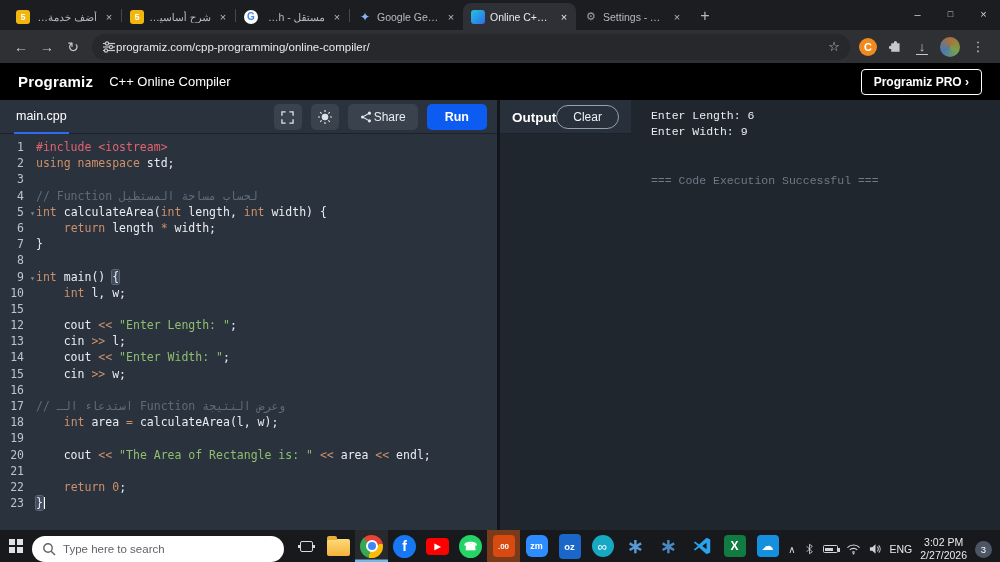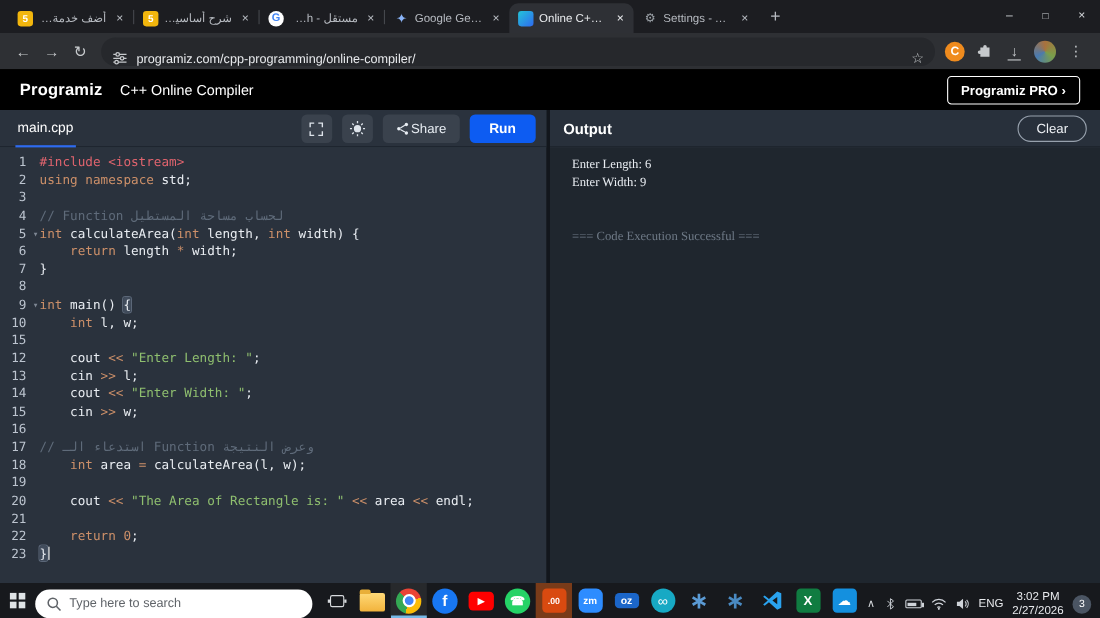--- a/index.html
+++ b/index.html
@@ -21,41 +21,41 @@
   .fav-pz{background:linear-gradient(135deg,#23c4d8,#2f6af0)}
   .fav-gear{color:#9aa0a6;font-size:11px;font-weight:normal}
   .newtab{width:28px;height:28px;display:flex;align-items:center;justify-content:center;color:#b6bac0;font-size:16px;margin-left:2px}
   .win-controls{margin-left:auto;display:flex;align-self:flex-start}
   .win-btn{width:33px;height:28px;display:flex;align-items:center;justify-content:center;color:#cfd2d6;font-size:11px}
   .win-btn.max{font-size:9px}
 
   
   .toolbar{height:33px;background:#2e3034;display:flex;align-items:center;padding:0 8px;flex:none}
   .nav-btn{width:26px;height:26px;border-radius:50%;color:#c6c9cc;font-size:14px;display:flex;align-items:center;justify-content:center;flex:none}
-  .omnibox{flex:1;height:26px;background:#26282c;border-radius:13px;display:flex;align-items:flex-end;gap:8px;padding:0 10px;margin:12px 6px;min-width:0}
+  .omnibox{flex:1;height:26px;background:#26282c;border-radius:13px;display:flex;align-items:center;padding:0 10px;margin:12px 6px;min-width:0}
   .url-text{flex:1;color:#e8eaed;font-size:11.5px;white-space:nowrap;overflow:hidden}
   .star{color:#c6c9cc;font-size:13px;flex:none}
   .ext-c{width:18px;height:18px;border-radius:50%;background:#ef8b1e;color:#fff;font-size:11px;font-weight:bold;display:flex;align-items:center;justify-content:center;flex:none;margin:0 3px}
   .tool-ic{width:24px;height:24px;display:flex;align-items:center;justify-content:center;flex:none;margin:0 2px}
   .dl{position:relative;color:#c6c9cc;font-size:13px;width:16px;text-align:center}
   .dl::after{content:'';position:absolute;left:2px;right:2px;bottom:-1px;height:1.5px;background:#c6c9cc}
   .avatar{width:20px;height:20px;border-radius:50%;background:conic-gradient(#a9713d,#7a9f4a,#4a7ab0,#a9713d);flex:none;margin:0 4px}
   .menu-dots{color:#c6c9cc;font-size:13px}
 
   
   .site-header{height:37px;background:#000;display:flex;align-items:center;padding:0 18px;flex:none}
   .logo{color:#fff;font-weight:bold;font-size:15px;letter-spacing:.2px}
   .site-title{color:#fff;font-size:13px;margin-left:16px}
   .pro-btn{margin-left:auto;border:1px solid #fff;border-radius:4px;color:#fff;font-size:12px;font-weight:bold;padding:5px 12px;background:transparent}
 
   
   .main{flex:1;display:flex;min-height:0}
   .editor-panel{width:497px;flex:none;background:#2a323d;display:flex;flex-direction:column}
   .divider{width:3px;background:#12161c;cursor:col-resize;flex:none}
-  .output-panel{flex:1;background:#1f262e;display:flex;flex-direction:column;min-width:0}
+  .output-panel{flex:1;background:#1f262e;display:flex;min-width:0}
   .editor-header,.output-header{height:34px;flex:none;display:flex;align-items:center;background:#2a323d;box-shadow:inset 0 -1px 0 #1b222b}
   .editor-header{padding:0 10px 0 14px}
   .output-header{padding:0 12px;background:#28303b}
   .filename{height:100%;display:flex;align-items:center;color:#fff;font-size:12.5px;border-bottom:2px solid #2e6bf0;padding:0 2px}
   .editor-actions{margin-left:auto;display:flex;align-items:center;gap:9px}
   .icon-btn{width:28px;height:26px;background:#3a424d;border-radius:5px;display:flex;align-items:center;justify-content:center}
   .share-btn{height:26px;background:#3a424d;border-radius:5px;color:#e8edf3;font-size:12px;display:flex;align-items:center;gap:2px;padding:0 12px}
   .run-btn{height:26px;background:#0d5cf2;border-radius:5px;color:#fff;font-size:12.5px;font-weight:bold;display:flex;align-items:center;padding:0 18px}
   .out-title{color:#fff;font-size:13.5px;font-weight:bold}
   .clear-btn{margin-left:auto;border:1px solid #97a1ad;border-radius:14px;color:#eef1f5;font-size:12px;padding:4px 16px;background:transparent}
@@ -71,21 +71,21 @@
   .tk-r{color:#e0646e}
   .tk-s{color:#8fbf6f}
   .tk-c{color:#5f6b7a}
   .tk-p{color:#e9edf2}
   .tk-n{color:#cd9069}
   .tk-b{background:#414c5c;box-shadow:0 0 0 1px #5b6activ778;border-radius:2px}
   .tk-b{background:#414c5c;box-shadow:0 0 0 1px #5b6778;border-radius:2px}
   .caret{display:inline-block;width:1.5px;height:12px;background:#fff;vertical-align:-2px;margin-left:1px}
 
   
-  .output-area{padding:8px 20px;font-family:Liberation Serif, serif;font-size:11.5px;line-height:16.2px;color:#e9edf2}
+  .output-area{padding:8px 20px;font-family:Liberation Mono, monospace;font-size:11.5px;line-height:16.2px;color:#e9edf2}
   .out-line{min-height:16.2px;white-space:pre}
   .out-line.muted{color:#6f7a87}
 
   
   .taskbar{height:32px;background:#17191d;display:flex;align-items:flex-end;flex:none}
   .start-btn{width:32px;height:32px;display:flex;align-items:center;justify-content:center;flex:none}
   .win-logo{display:grid;grid-template-columns:6.5px 6.5px;grid-template-rows:6.5px 6.5px;gap:1.5px}
   .win-logo span{background:#dfe3e6}
   .tb-search{width:252px;height:26px;background:#fff;border-radius:14px;display:flex;align-items:center;gap:7px;padding:0 10px;margin-right:6px;flex:none}
   .tb-search input{border:none;outline:none;background:transparent;font-size:11.5px;color:#333;width:190px;font-family:"Liberation Sans",sans-serif}
@@ -98,21 +98,21 @@
   .sq{border-radius:4px;display:flex;align-items:center;justify-content:center;color:#fff;font-weight:bold}
   .ic-folder{width:23px;height:17px;background:linear-gradient(#ffd977,#f2b33c);border-radius:2px;position:relative;margin-top:3px}
   .ic-folder::before{content:'';position:absolute;top:-3px;left:0;width:10px;height:4px;background:#e9af39;border-radius:2px 2px 0 0}
   .ic-chrome{width:23px;height:23px;border-radius:50%;background:conic-gradient(from -45deg,#ea4335 0 33.3%,#fbbc05 0 66.6%,#34a853 0 100%);position:relative}
   .ic-chrome::after{content:'';position:absolute;inset:5.5px;background:#4285f4;border:2px solid #fff;border-radius:50%}
   .ic-fb{width:23px;height:23px;border-radius:50%;background:#1877f2;font-size:14px}
   .ic-yt{width:23px;height:17px;background:#f00;border-radius:4px;font-size:8px}
   .ic-wa{width:23px;height:23px;border-radius:50%;background:#25d366;font-size:11px}
   .ic-money{width:22px;height:22px;background:#d94a10;font-size:8px}
   .ic-zoom{width:22px;height:22px;background:#2d8cff;border-radius:6px;font-size:9px;text-transform:lowercase}
-  .ic-oz{width:22px;height:14px;background:#1b66c9;font-size:9.5px}
+  .ic-oz{width:22px;height:25px;background:#1b66c9;font-size:9.5px}
   .ic-inf{width:22px;height:22px;border-radius:50%;background:#17a9c4;font-size:13px;font-weight:normal}
   .ic-ast{color:#5b9bd5;font-size:20px;font-weight:bold}
   .ic-ast2{color:#4a8ac2}
   .ic-xl{width:22px;height:22px;background:#107c41;font-size:12px}
   .ic-cloud{width:22px;height:22px;background:#1490df;font-size:12px;font-weight:normal}
   .tray{margin-left:auto;display:flex;align-items:center;gap:8px;padding-right:8px;color:#cfd3d9}
   .tray-item{display:flex;align-items:center;justify-content:center}
   .chev{font-size:10px;color:#d7dadd}
   .ic-batt{width:15px;height:8px;border:1px solid #cfd3d9;border-radius:1.5px;position:relative}
   .ic-batt::before{content:'';position:absolute;inset:1.5px;right:4px;background:#cfd3d9}

